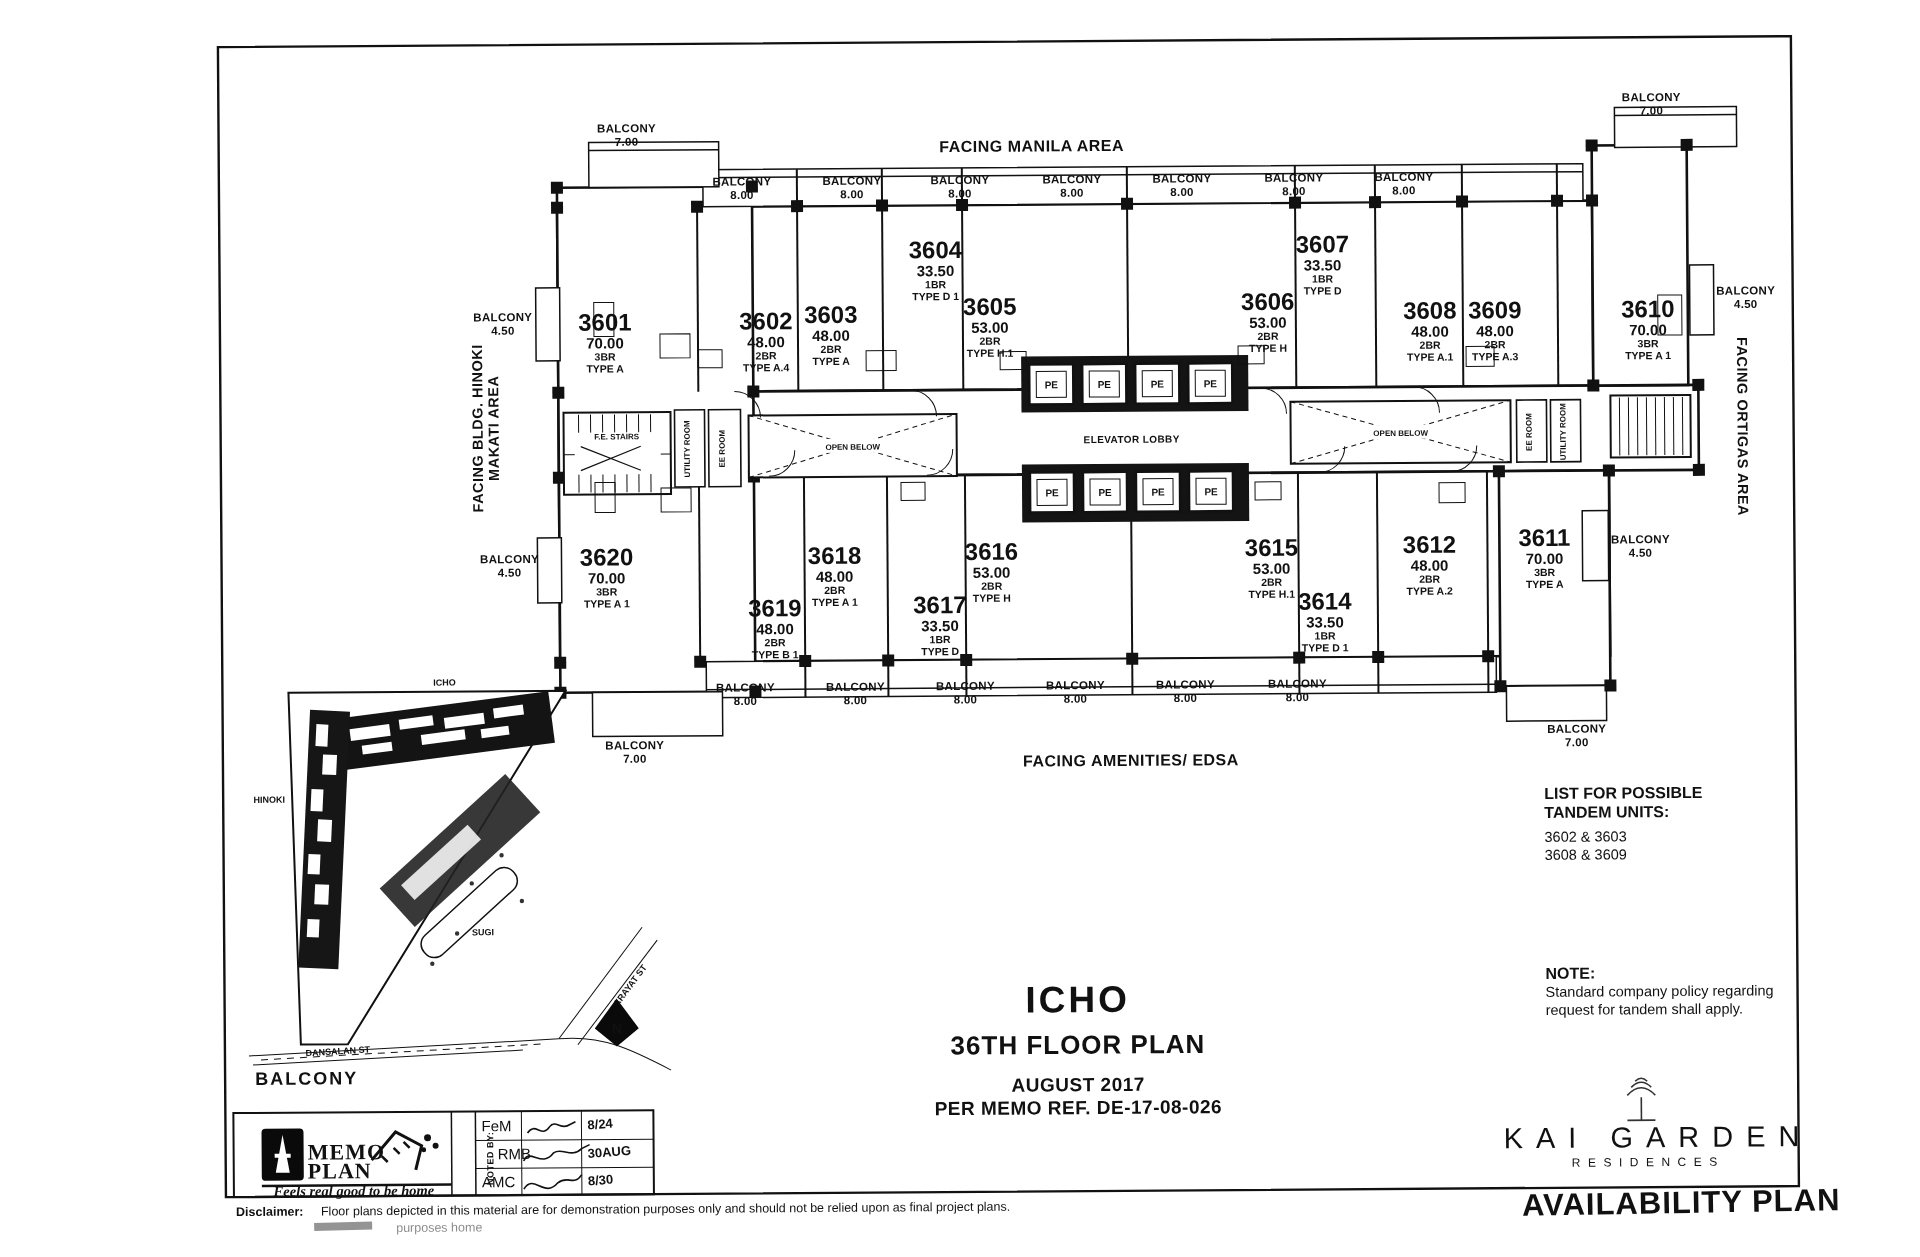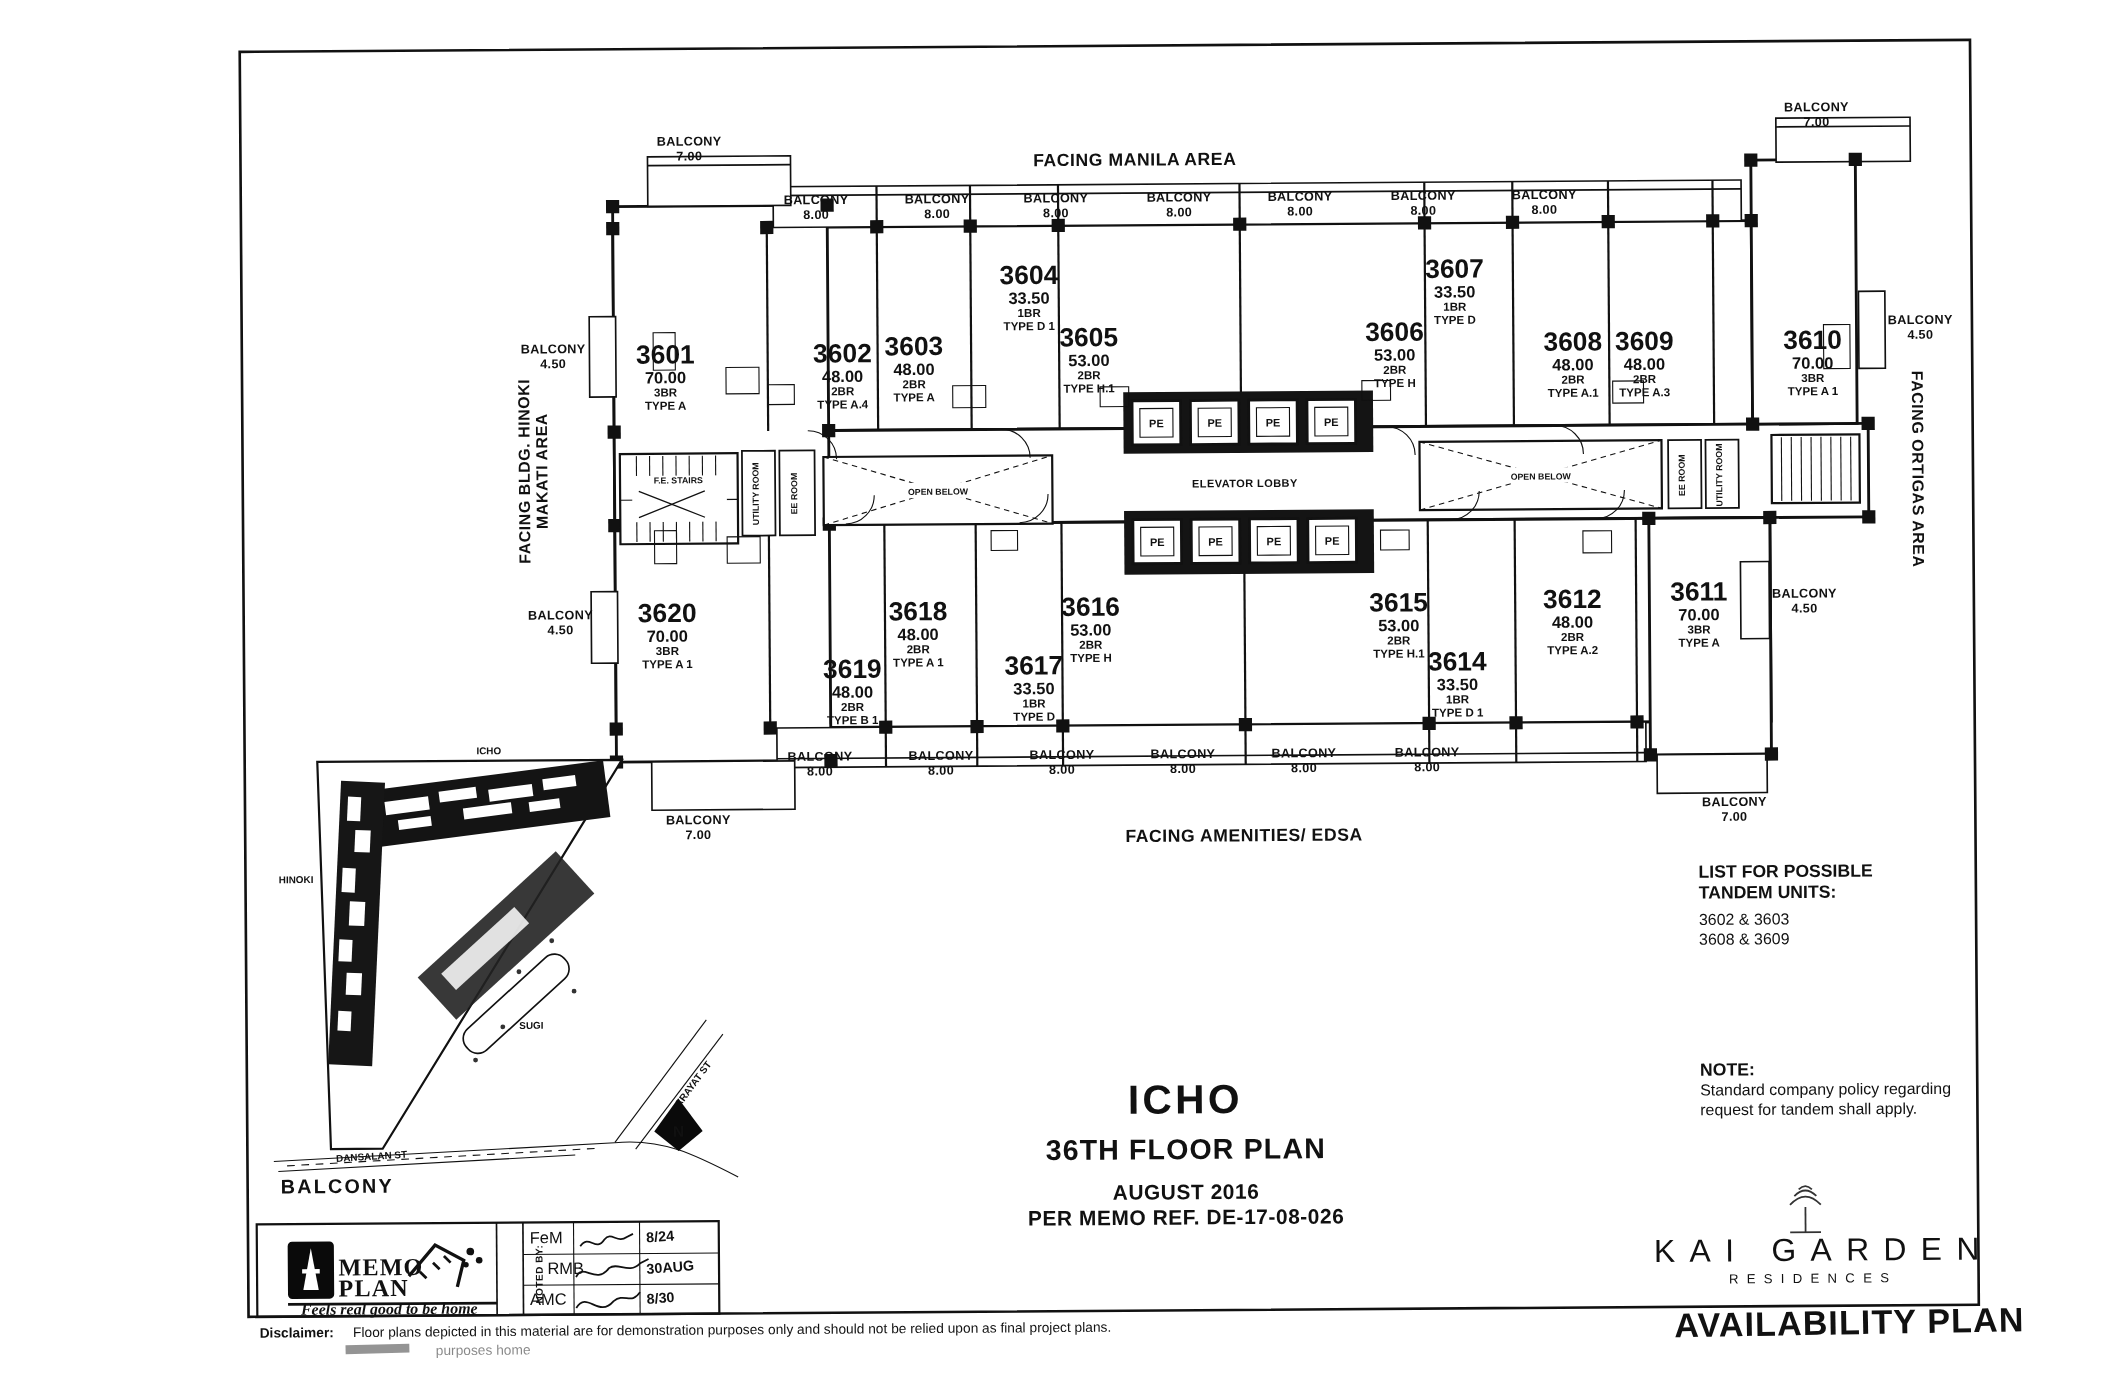--- a/index.html
+++ b/index.html
@@ -484,21 +484,21 @@
   <div class="abs ctr facing" style="left:1035px;top:147px;">FACING MANILA AREA</div>
   <div class="abs ctr facing" style="left:1130px;top:762px;">FACING AMENITIES/ EDSA</div>
   <div class="abs" style="left:487px;top:425px;transform:translate(-50%,-50%) rotate(-90deg);text-align:center;">
     <div class="facing" style="font-size:14.5px;">FACING BLDG. HINOKI</div>
     <div class="facing" style="font-size:14.5px;">MAKATI AREA</div>
   </div>
   <div class="abs facing" style="left:1744px;top:432px;transform:translate(-50%,-50%) rotate(90deg);font-size:14.5px;">FACING ORTIGAS AREA</div>
 
   <div class="abs ctr title-icho" style="left:1075px;top:1001px;">ICHO</div>
   <div class="abs ctr title-floor" style="left:1075px;top:1046px;">36TH FLOOR PLAN</div>
-  <div class="abs ctr title-sub" style="left:1075px;top:1086px;">AUGUST 2016</div>
+  <div class="abs ctr title-sub" style="left:1075px;top:1086px;">AUGUST 2017</div>
   <div class="abs ctr title-sub" style="left:1075px;top:1109px;">PER MEMO REF. DE-17-08-026</div>
 
   <div class="abs" style="left:1543px;top:788px;">
     <div class="blockhead">LIST FOR POSSIBLE</div>
     <div class="blockhead">TANDEM UNITS:</div>
     <div class="blocktext" style="margin-top:6px;">3602 &amp; 3603</div>
     <div class="blocktext">3608 &amp; 3609</div>
   </div>
 
   <div class="abs" style="left:1543px;top:968px;">

